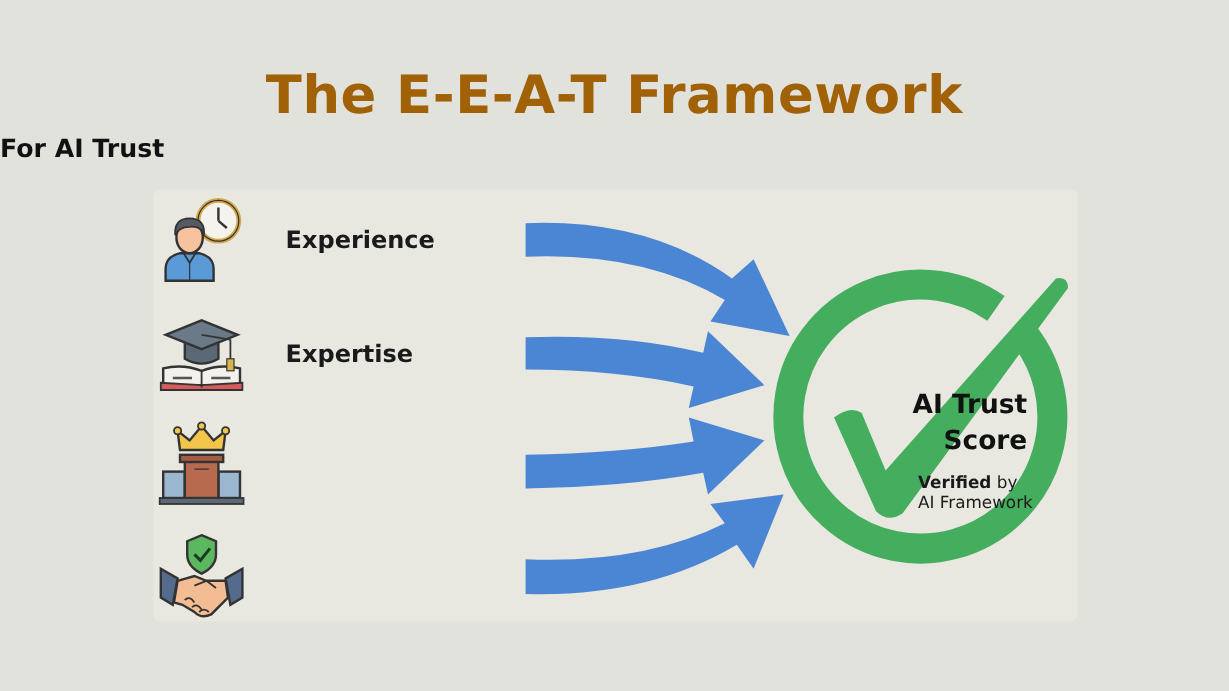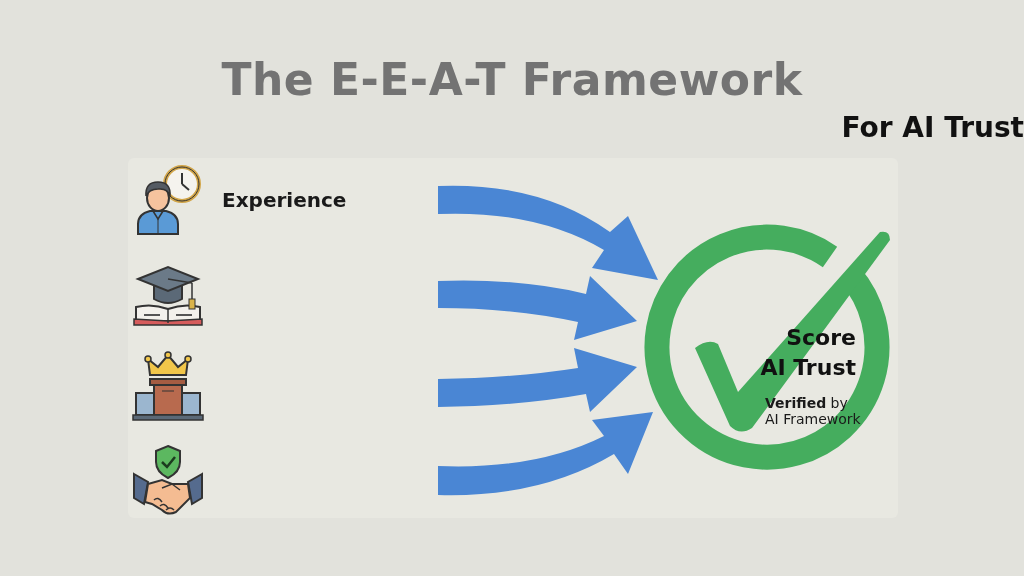--- a/index.html
+++ b/index.html
@@ -9,34 +9,34 @@
     position: relative;
     font-family: "DejaVu Sans", sans-serif;
   }
   .panel {
     position: absolute; left: 128px; top: 158px; width: 770px; height: 360px;
     background: #e8e8e1; border-radius: 6px;
   }
   .title {
     position: absolute; left: 0; top: 58px; width: 1024px; text-align: center;
     font-family: "DejaVu Sans", sans-serif; font-weight: bold;
-    font-size: 44px; letter-spacing: 0.5px; color: #737373; line-height: 1;
+    font-size: 44px; letter-spacing: 0.5px; color: #a16207; line-height: 1;
   }
   .subtitle {
-    position: absolute; left: 0; top: 114px; width: 1024px; text-align: right;
+    position: absolute; left: 0; top: 114px; width: 1024px; text-align: left;
     font-family: "DejaVu Sans", sans-serif; font-weight: bold;
-    font-size: 28px; color: #111111; line-height: 1;
+    font-size: 21px; color: #111111; line-height: 1;
   }
   .pillar {
     position: absolute; left: 132px; width: 300px; height: 76px;
     display: flex; align-items: center;
   }
   .pillar .icon { width: 72px; height: 72px; flex: 0 0 72px; }
   .pillar .label {
-    margin-left: 18px; font-family: "DejaVu Sans", sans-serif;
+    margin-left: 34px; font-family: "DejaVu Sans", sans-serif;
     font-weight: bold; font-size: 20px; color: #1a1a1a; white-space: nowrap;
   }
   .arrows { position: absolute; left: 0; top: 0; width: 1024px; height: 576px; }
   .score {
     position: absolute; left: 640px; top: 220px; width: 270px; height: 290px;
   }
   .score svg { position: absolute; left: 0; top: 0; }
   .score-title {
     position: absolute; left: 100px; top: 103px; width: 116px; text-align: right;
     font-family: "DejaVu Sans", sans-serif; font-weight: bold; font-size: 22px;
@@ -81,20 +81,21 @@
       <line x1="36" y1="50" x2="36" y2="64" stroke="#333" stroke-width="1.5"></line>
       <line x1="12" y1="56" x2="28" y2="56" stroke="#555" stroke-width="2"></line>
       <line x1="44" y1="56" x2="60" y2="56" stroke="#555" stroke-width="2"></line>
       <path d="M22 24 L22 40 Q36 48 50 40 L50 24 Z" fill="#5b6977" stroke="#333" stroke-width="2"></path>
       <path d="M6 20 L36 8 L66 20 L36 32 Z" fill="#6b7a88" stroke="#333" stroke-width="2"></path>
       <line x1="36" y1="20" x2="60" y2="24" stroke="#333" stroke-width="1.5"></line>
       <line x1="60" y1="24" x2="60" y2="42" stroke="#333" stroke-width="1.5"></line>
       <rect x="57" y="40" width="6" height="10" fill="#d9b34a" stroke="#333" stroke-width="1"></rect>
     </svg>
   </span>
+  <span class="label">Expertise</span>
 </div>
 
 <div class="pillar" style="top:349px;">
   <span class="icon">
     <svg width="72" height="72" viewBox="0 0 72 72">
       <path d="M18 24 L16 8 L26 16 L36 4 L46 16 L56 8 L54 24 Z" fill="#f1c64a" stroke="#333" stroke-width="2"></path>
       <circle cx="16" cy="8" r="3" fill="#f1c64a" stroke="#333" stroke-width="1.5"></circle>
       <circle cx="36" cy="4" r="3" fill="#f1c64a" stroke="#333" stroke-width="1.5"></circle>
       <circle cx="56" cy="8" r="3" fill="#f1c64a" stroke="#333" stroke-width="1.5"></circle>
       <rect x="4" y="42" width="18" height="22" fill="#9bb6cf" stroke="#333" stroke-width="2"></rect>
@@ -133,20 +134,20 @@
     <path d="M438 466 Q536 470 604 436 L592 420 L653 412 L628 474 L614 454 Q540 498 438 495 Z"></path>
   </g>
 </svg>
 
 <div class="score">
   <svg width="270" height="290" viewBox="0 0 270 290">
     <path d="M 210 55 A 110 110 0 1 1 190 37" fill="none" stroke="#45ad5e" stroke-width="25" stroke-linecap="butt"></path>
     <path d="M 55 128 Q 68 118 78 124 L 98 172 L 240 12 Q 250 10 250 20 L 112 208 Q 100 216 90 206 Z" fill="#45ad5e"></path>
   </svg>
   <div class="score-title">
+    <div>AI Trust</div>
     <div>Score</div>
-    <div>AI Trust</div>
   </div>
   <div class="score-sub">
     <div><b>Verified</b><span> by</span></div>
     <div>AI Framework</div>
   </div>
 </div>
 
 </body></html>

